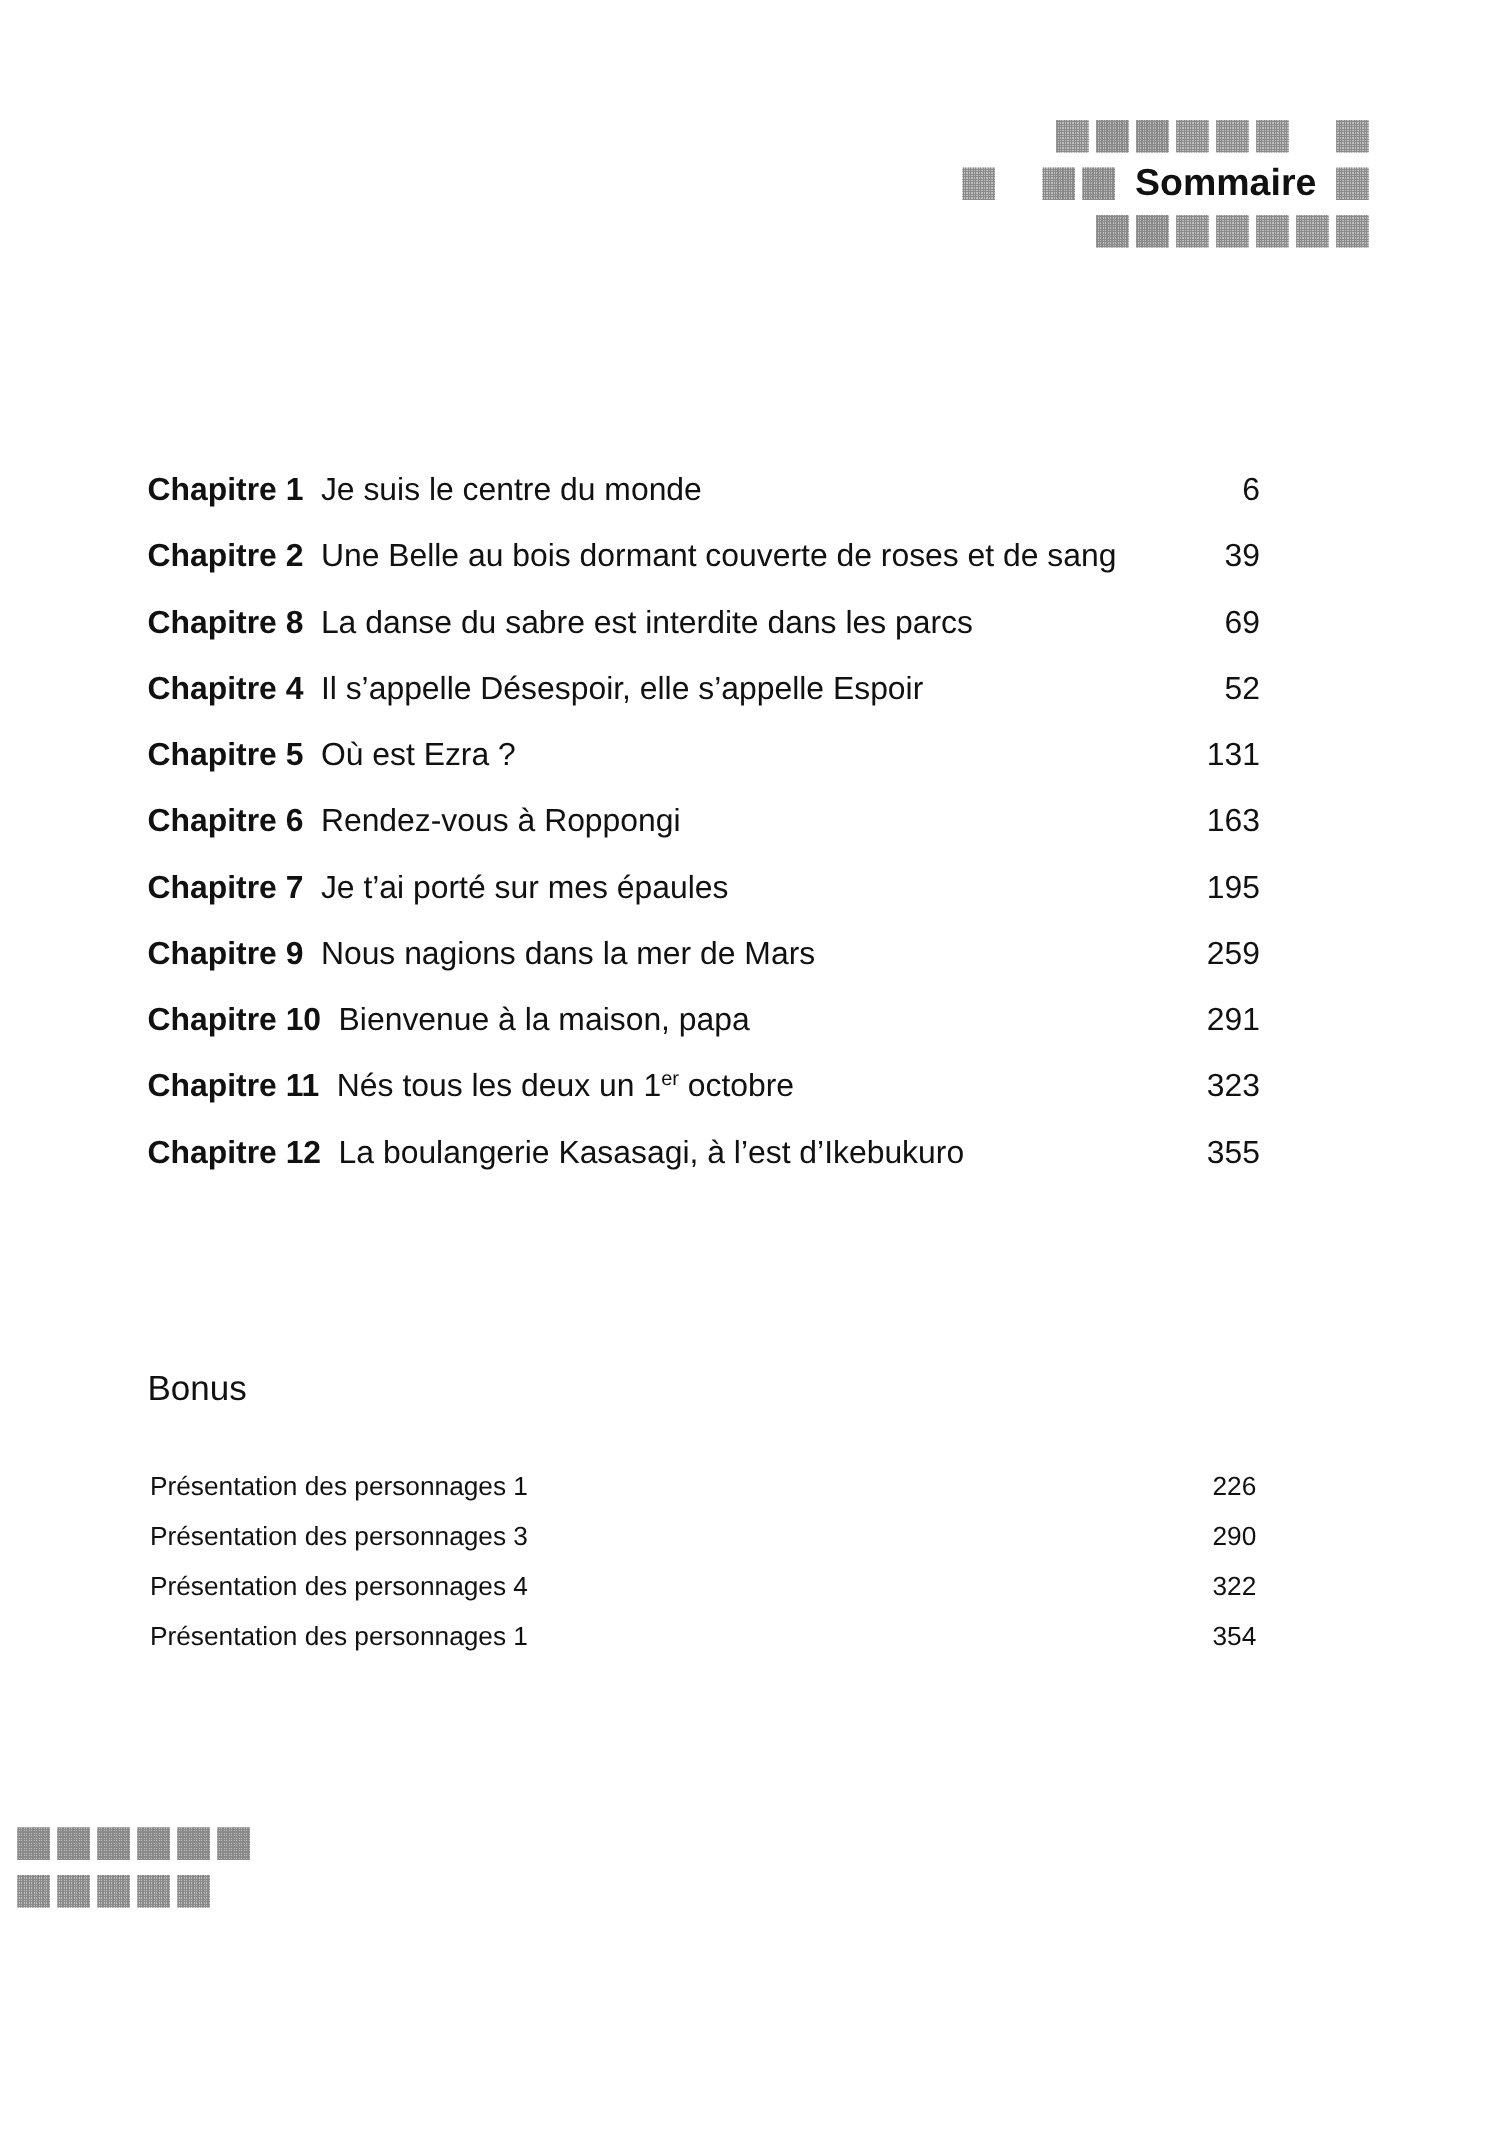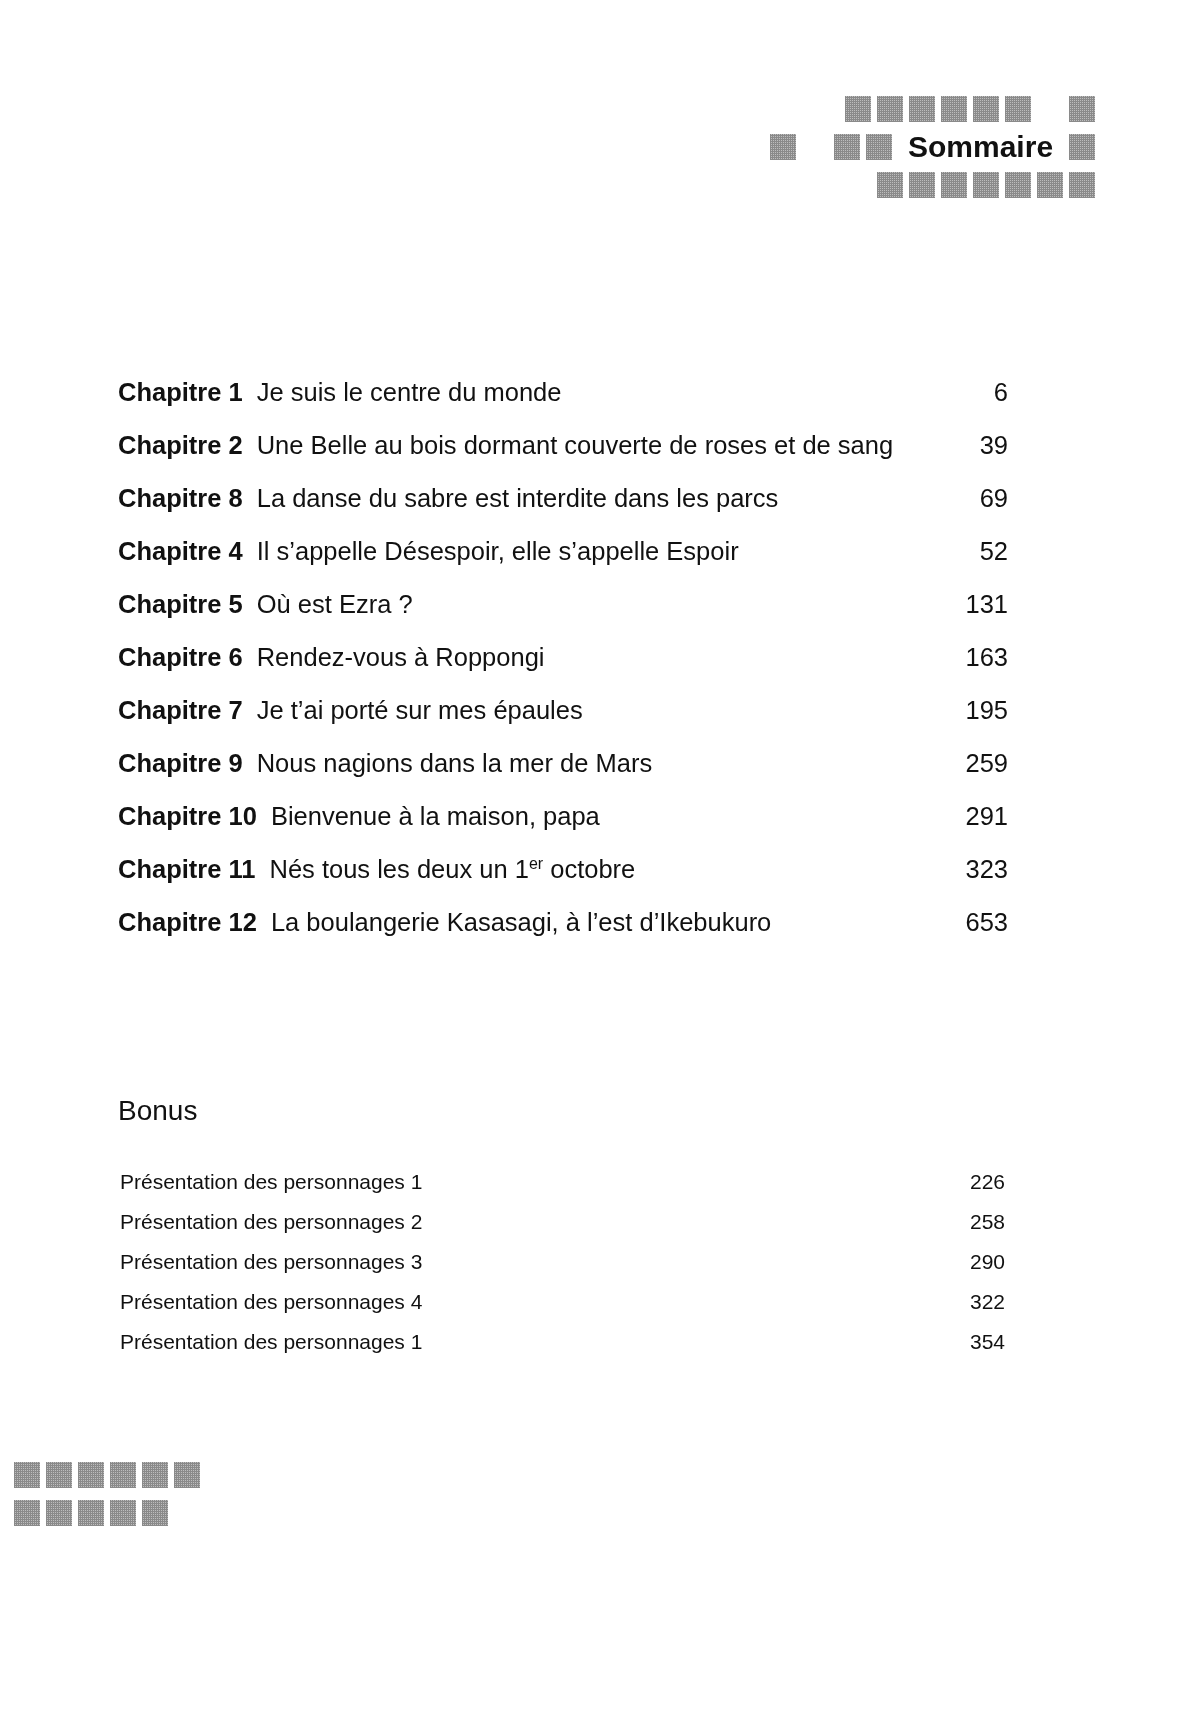--- a/index.html
+++ b/index.html
@@ -114,21 +114,21 @@
     font-weight: normal;
   }
   .bonus-list {
     position: absolute;
     left: 120px;
     top: 1170px;
     width: 885px;
   }
   .bonus-row {
     display: flex;
-    align-items: flex-start;
+    align-items: center;
     height: 40px;
     font-size: 21px;
     white-space: nowrap;
   }
   .bonus-label { flex: 1 1 auto; }
   .bonus-page { flex: 0 0 auto; text-align: right; min-width: 55px; }
 </style>
 </head>
 <body>
 
@@ -221,37 +221,33 @@
 
   <div class="toc-row">
     <span class="toc-chapter">Chapitre 11</span>
     <span class="toc-title"><span>Nés tous les deux un 1</span><span class="sup">er</span><span> octobre</span></span>
     <span class="toc-page">323</span>
   </div>
 
   <div class="toc-row">
     <span class="toc-chapter">Chapitre 12</span>
     <span class="toc-title">La boulangerie Kasasagi, à l’est d’Ikebukuro</span>
-    <span class="toc-page">653</span>
+    <span class="toc-page">355</span>
   </div>
 
 </div>
 
 <div class="bonus-heading">Bonus</div>
 
 <div class="bonus-list">
   <div class="bonus-row">
     <span class="bonus-label">Présentation des personnages 1</span>
     <span class="bonus-page">226</span>
   </div>
   <div class="bonus-row">
-    <span class="bonus-label">Présentation des personnages 2</span>
-    <span class="bonus-page">258</span>
-  </div>
-  <div class="bonus-row">
     <span class="bonus-label">Présentation des personnages 3</span>
     <span class="bonus-page">290</span>
   </div>
   <div class="bonus-row">
     <span class="bonus-label">Présentation des personnages 4</span>
     <span class="bonus-page">322</span>
   </div>
   <div class="bonus-row">
     <span class="bonus-label">Présentation des personnages 1</span>
     <span class="bonus-page">354</span>

